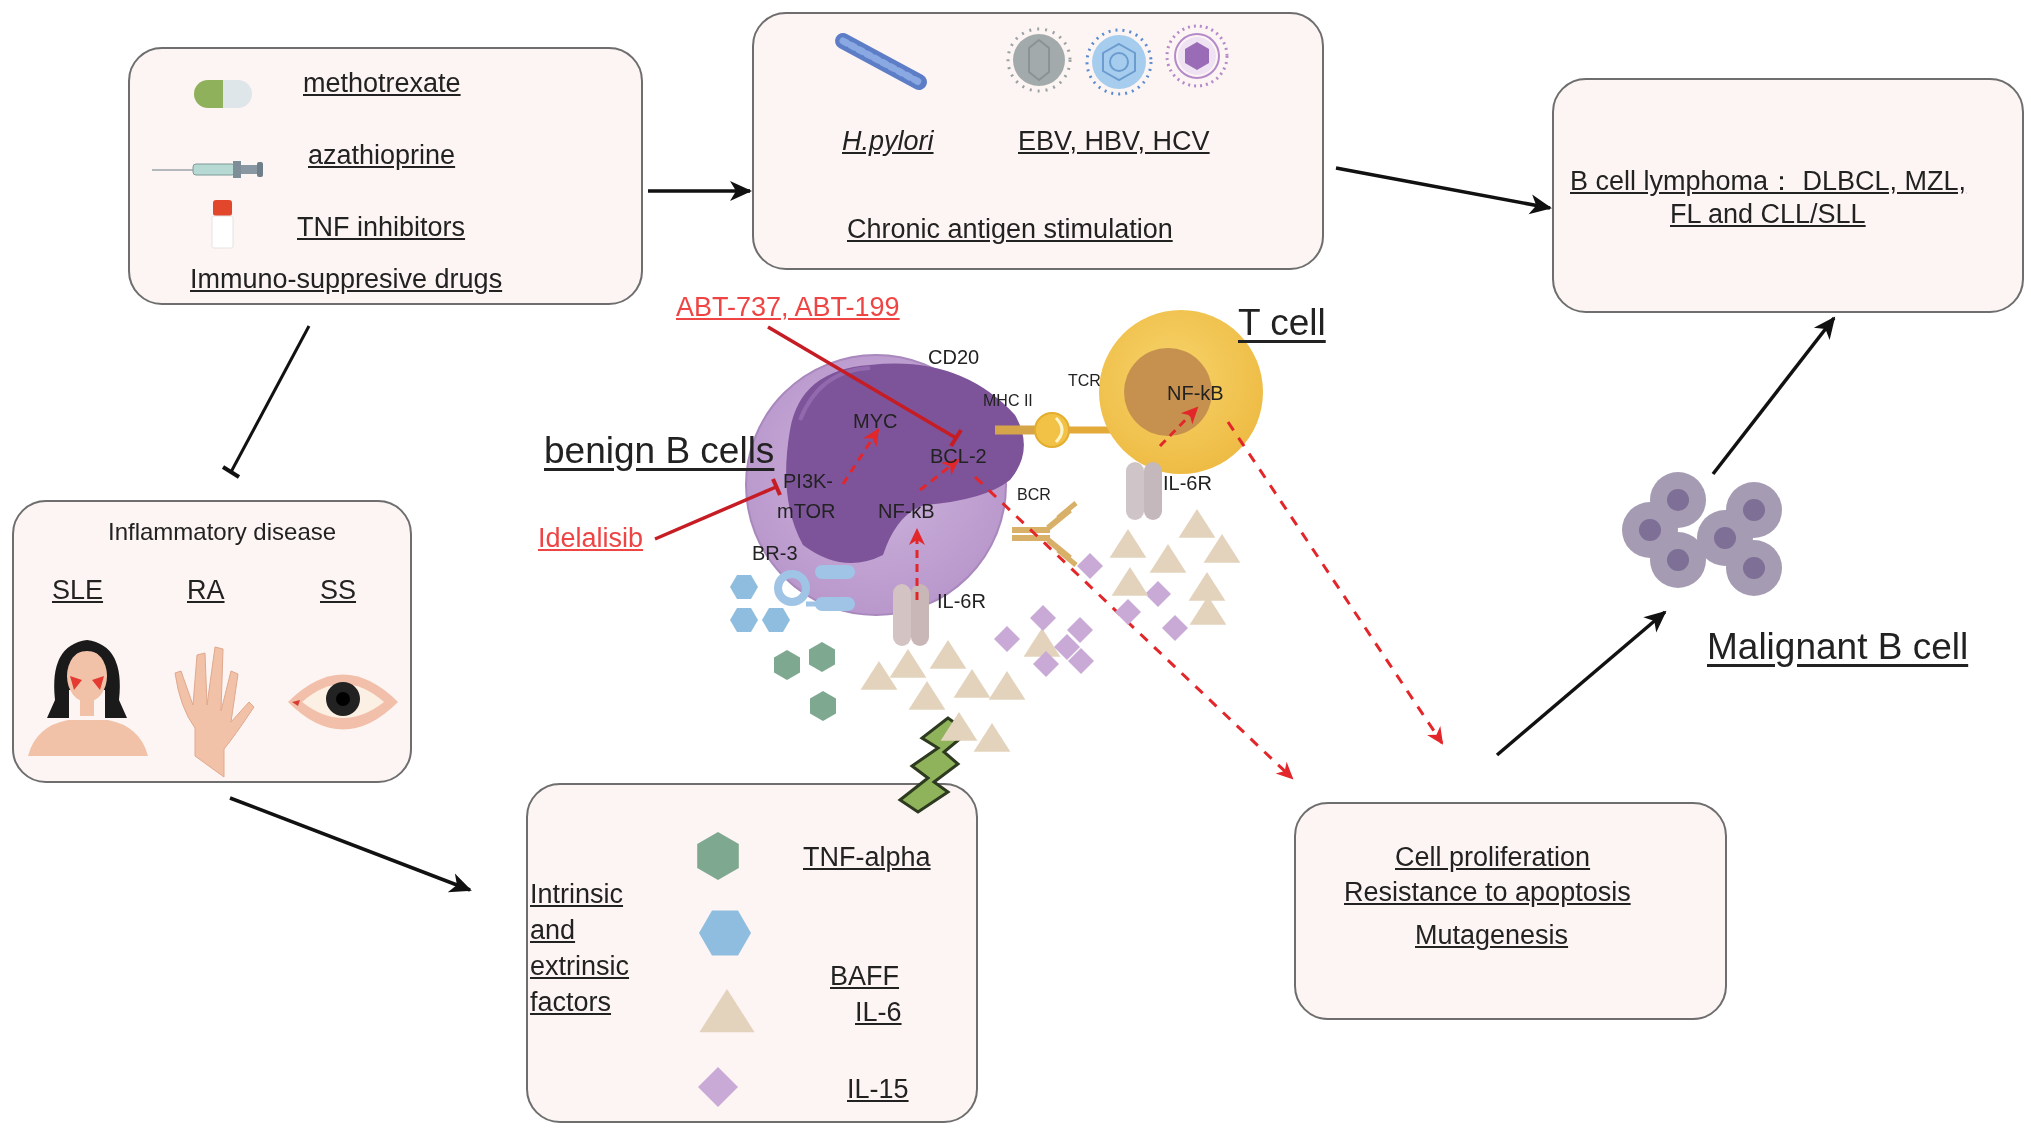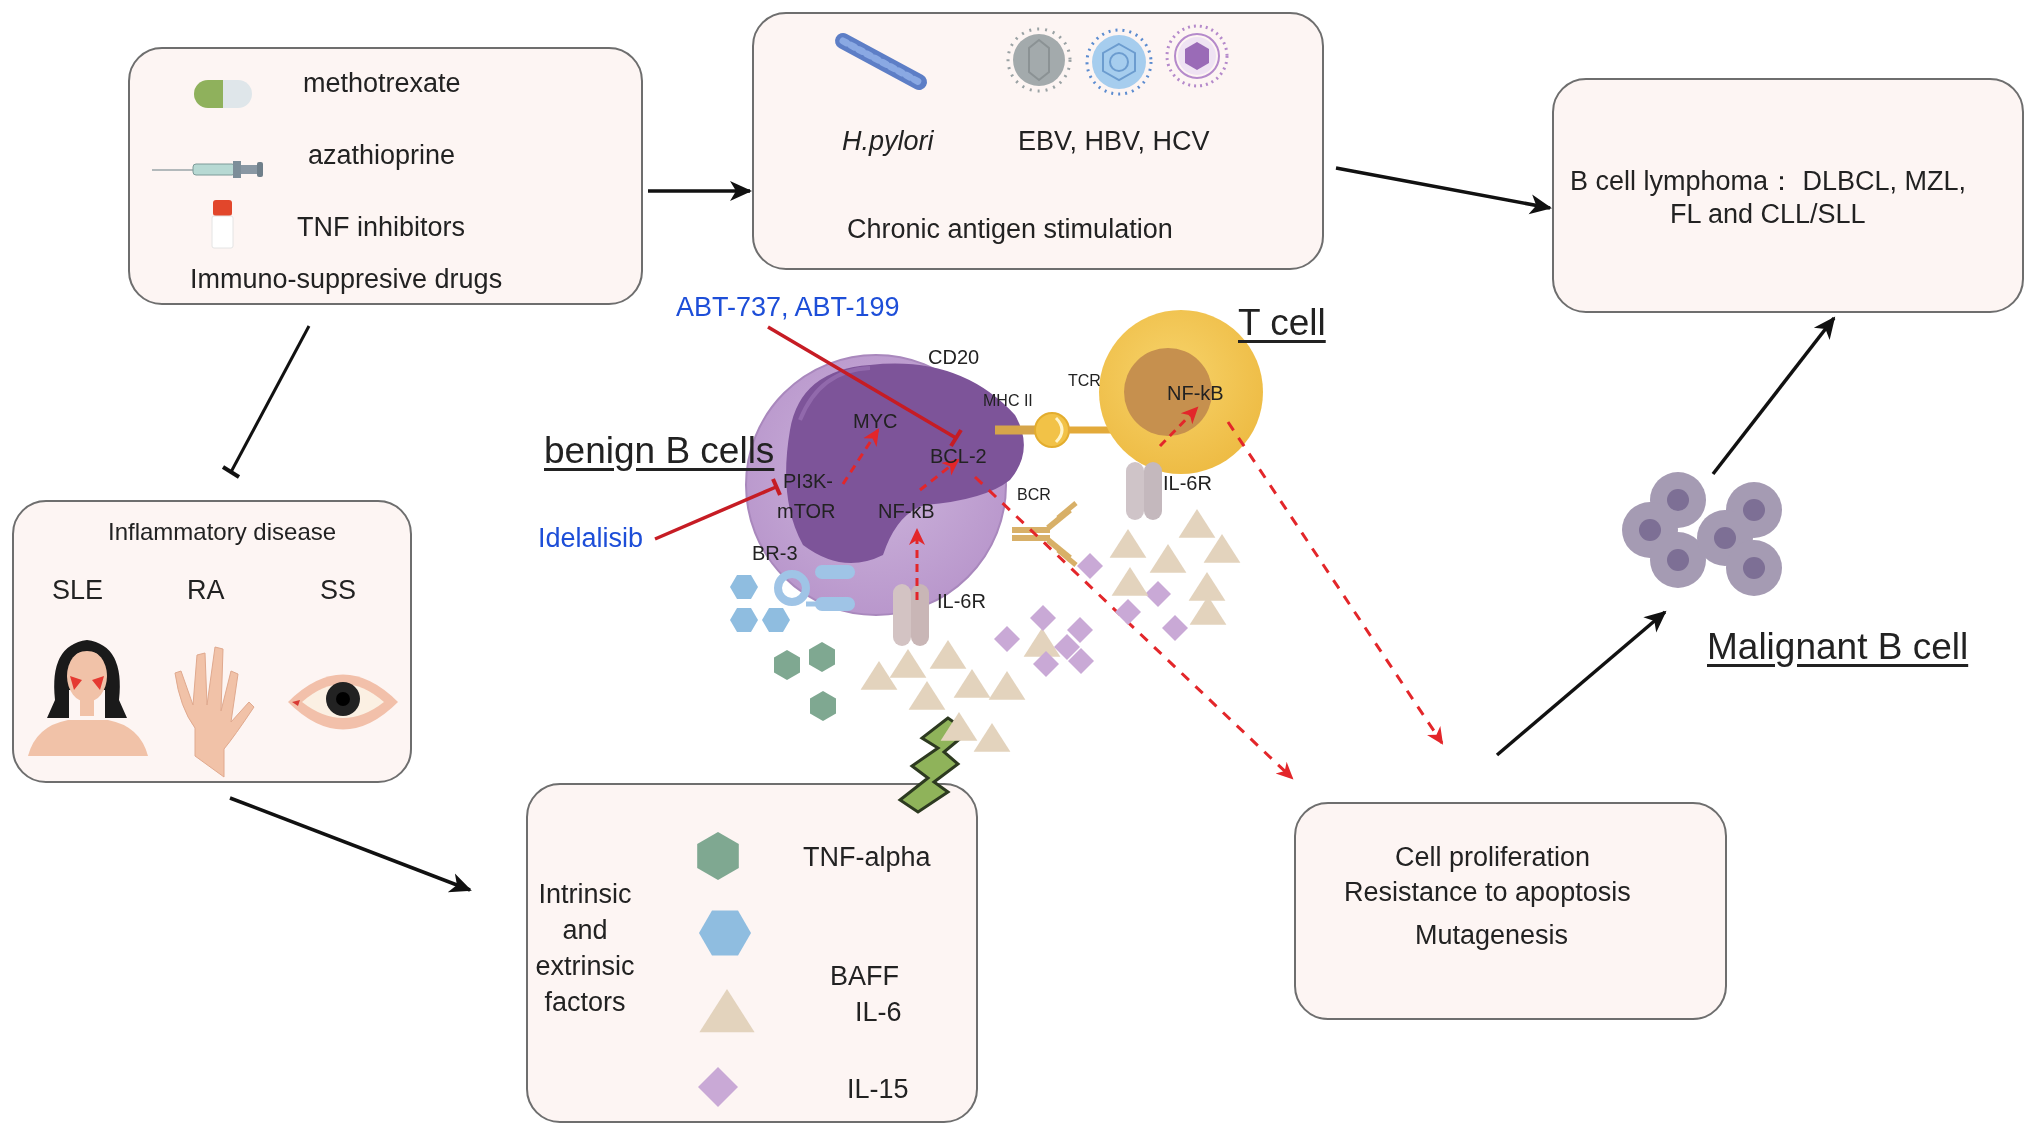--- a/index.html
+++ b/index.html
@@ -2,27 +2,27 @@
 <html><head>
 <meta charset="utf-8">
 <style>
   html, body { margin: 0; padding: 0; background: #ffffff; }
   body { width: 2031px; height: 1135px; position: relative; overflow: hidden;
          font-family: "Liberation Sans", sans-serif; color: #222; }
   .box { position: absolute; background: #fdf5f3; border: 2px solid #6e6e6e;
          border-radius: 34px; box-sizing: border-box; }
   .t { position: absolute; white-space: nowrap; font-family: "Liberation Sans", sans-serif; }
   .f28 { font-size: 37px; }
-  .f27 { font-size: 27px; }
+  .f27 { font-size: 27px; text-decoration: underline; }
   .f24 { font-size: 24px; }
   .f20 { font-size: 20px; }
   .f18 { font-size: 16px; }
-  .red { color: #1d4ed8; }
+  .red { color: #ef4444; }
   .ul { text-decoration: underline; text-underline-offset: 5px; }
-  .center { text-align: center; }
+  .center { }
   svg.layer { position: absolute; left: 0; top: 0; }
 </style>
 </head>
 <body>
 
 <div class="box" style="left:128px;top:47px;width:515px;height:258px;"></div>
 <div class="box" style="left:752px;top:12px;width:572px;height:258px;"></div>
 <div class="box" style="left:1552px;top:78px;width:472px;height:235px;"></div>
 <div class="box" style="left:12px;top:500px;width:400px;height:283px;"></div>
 <div class="box" style="left:526px;top:783px;width:452px;height:340px;"></div>

